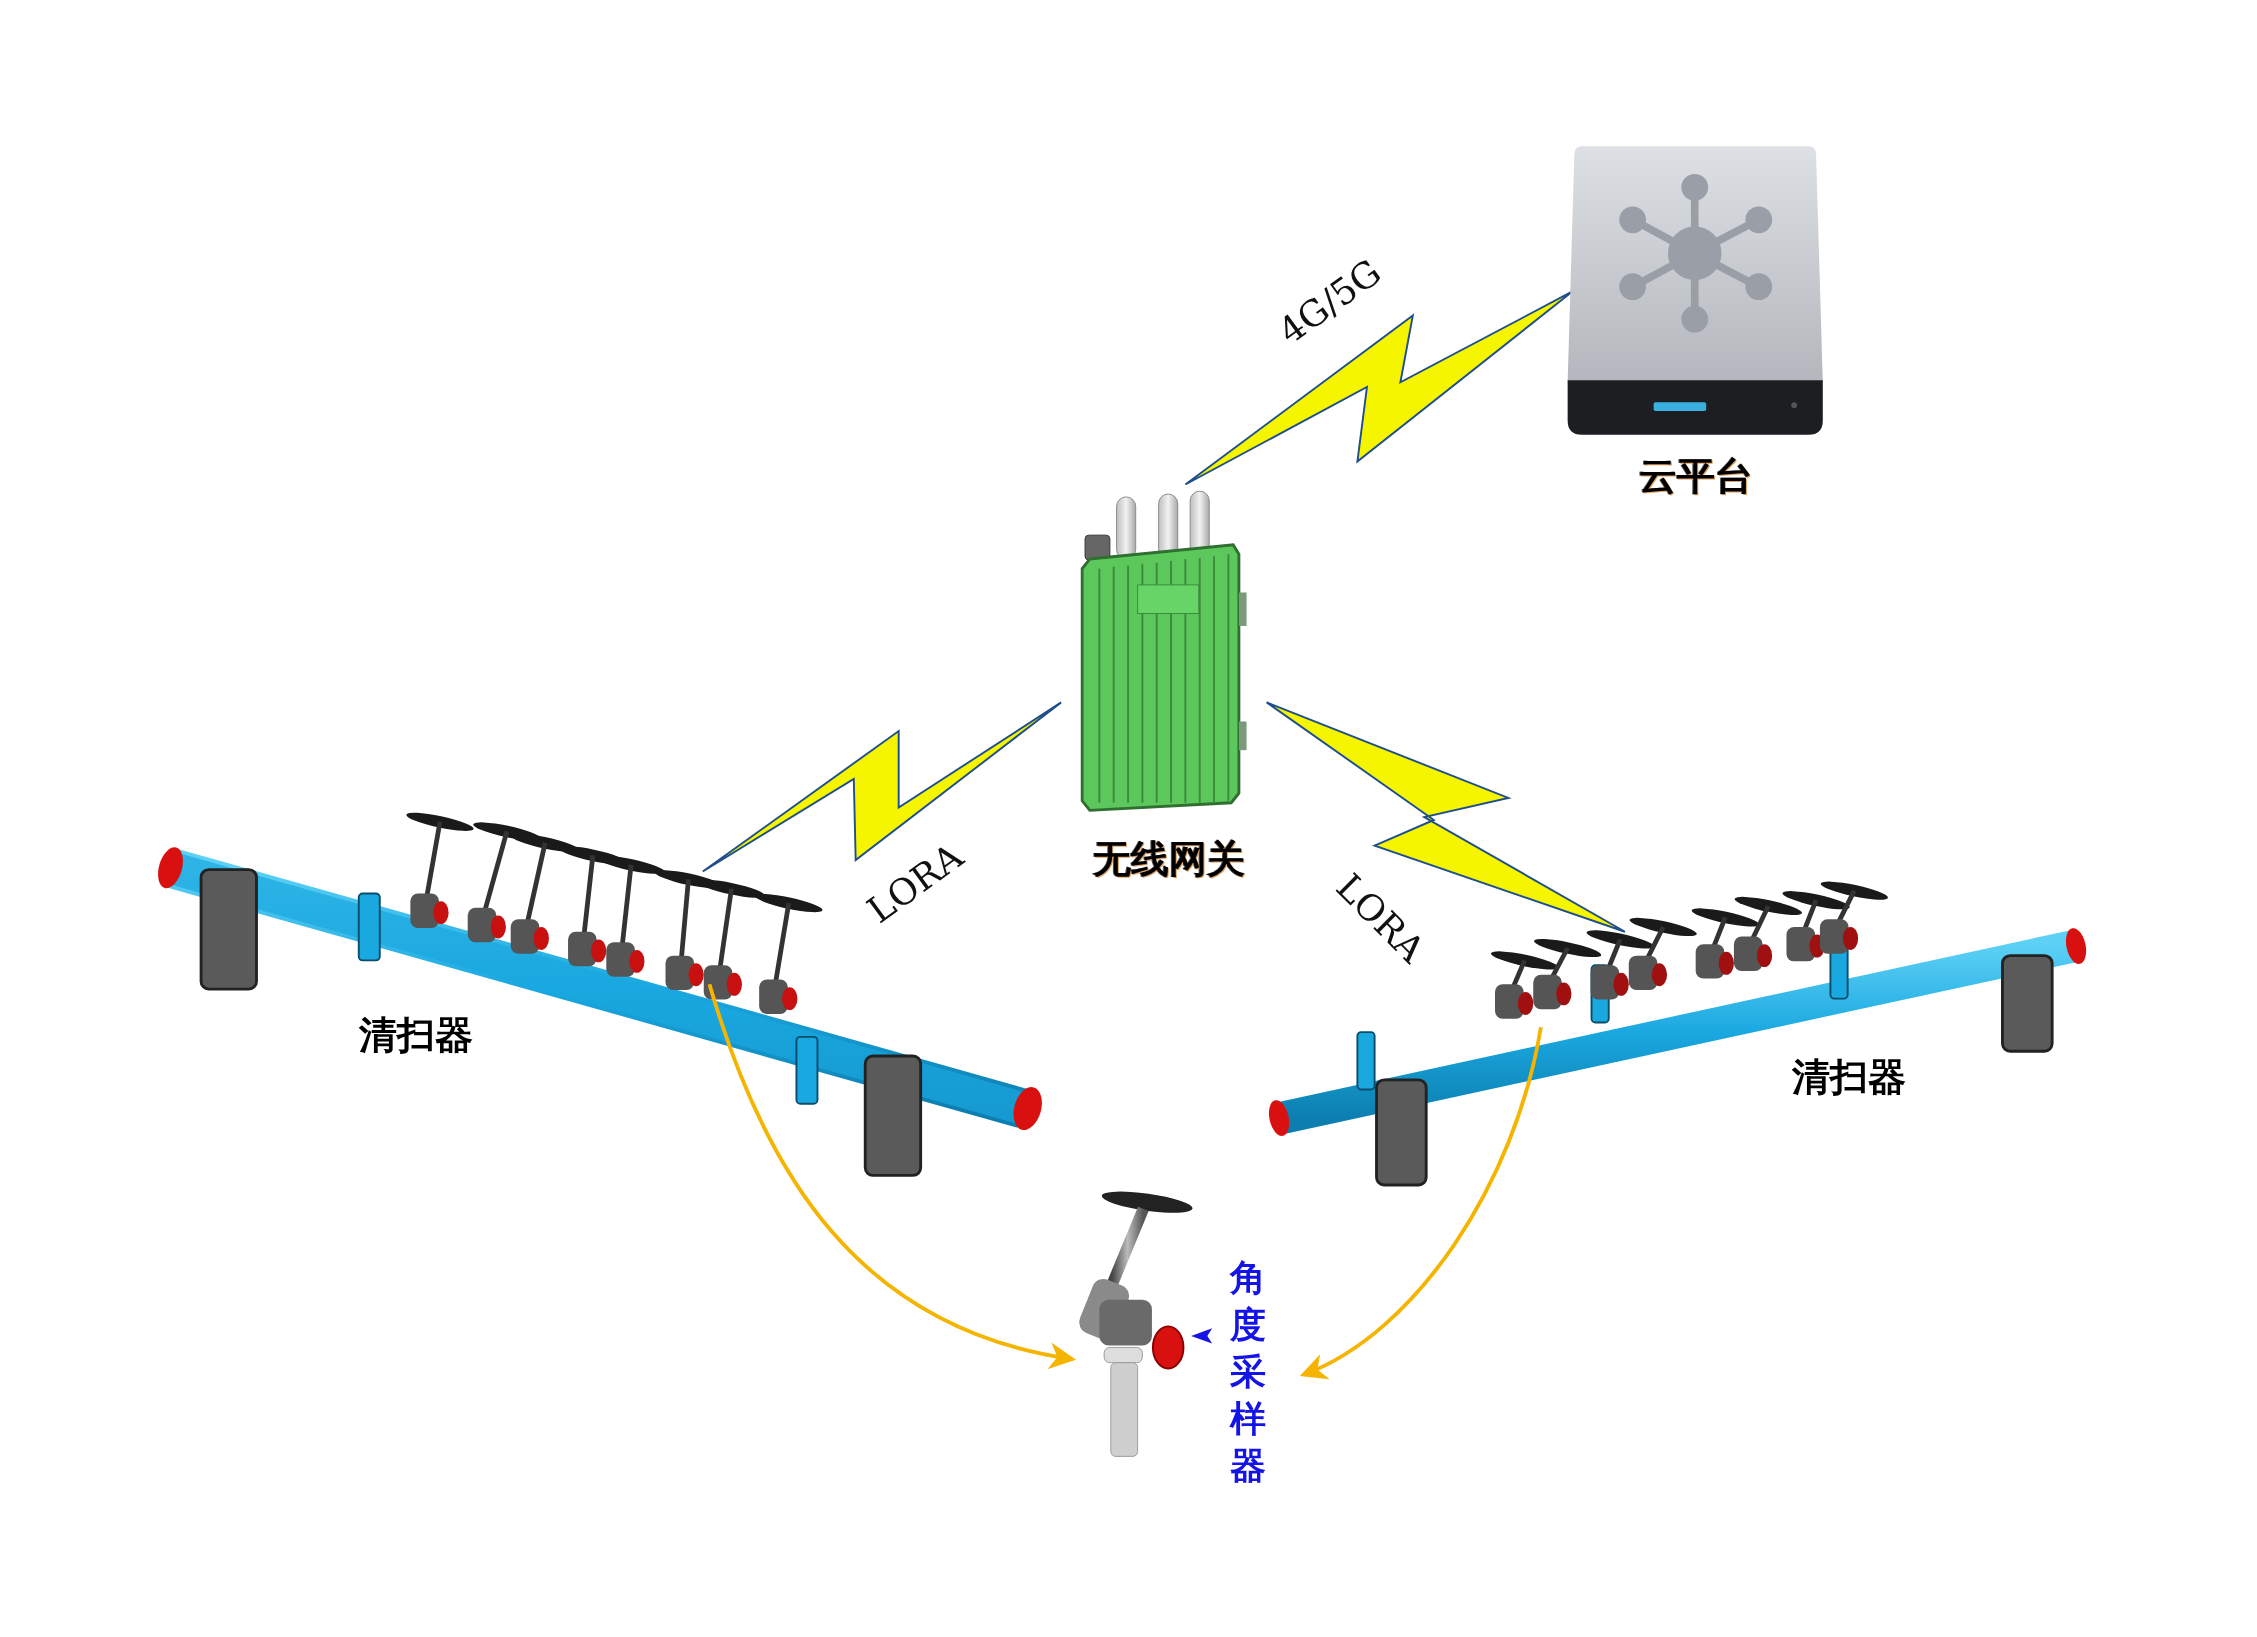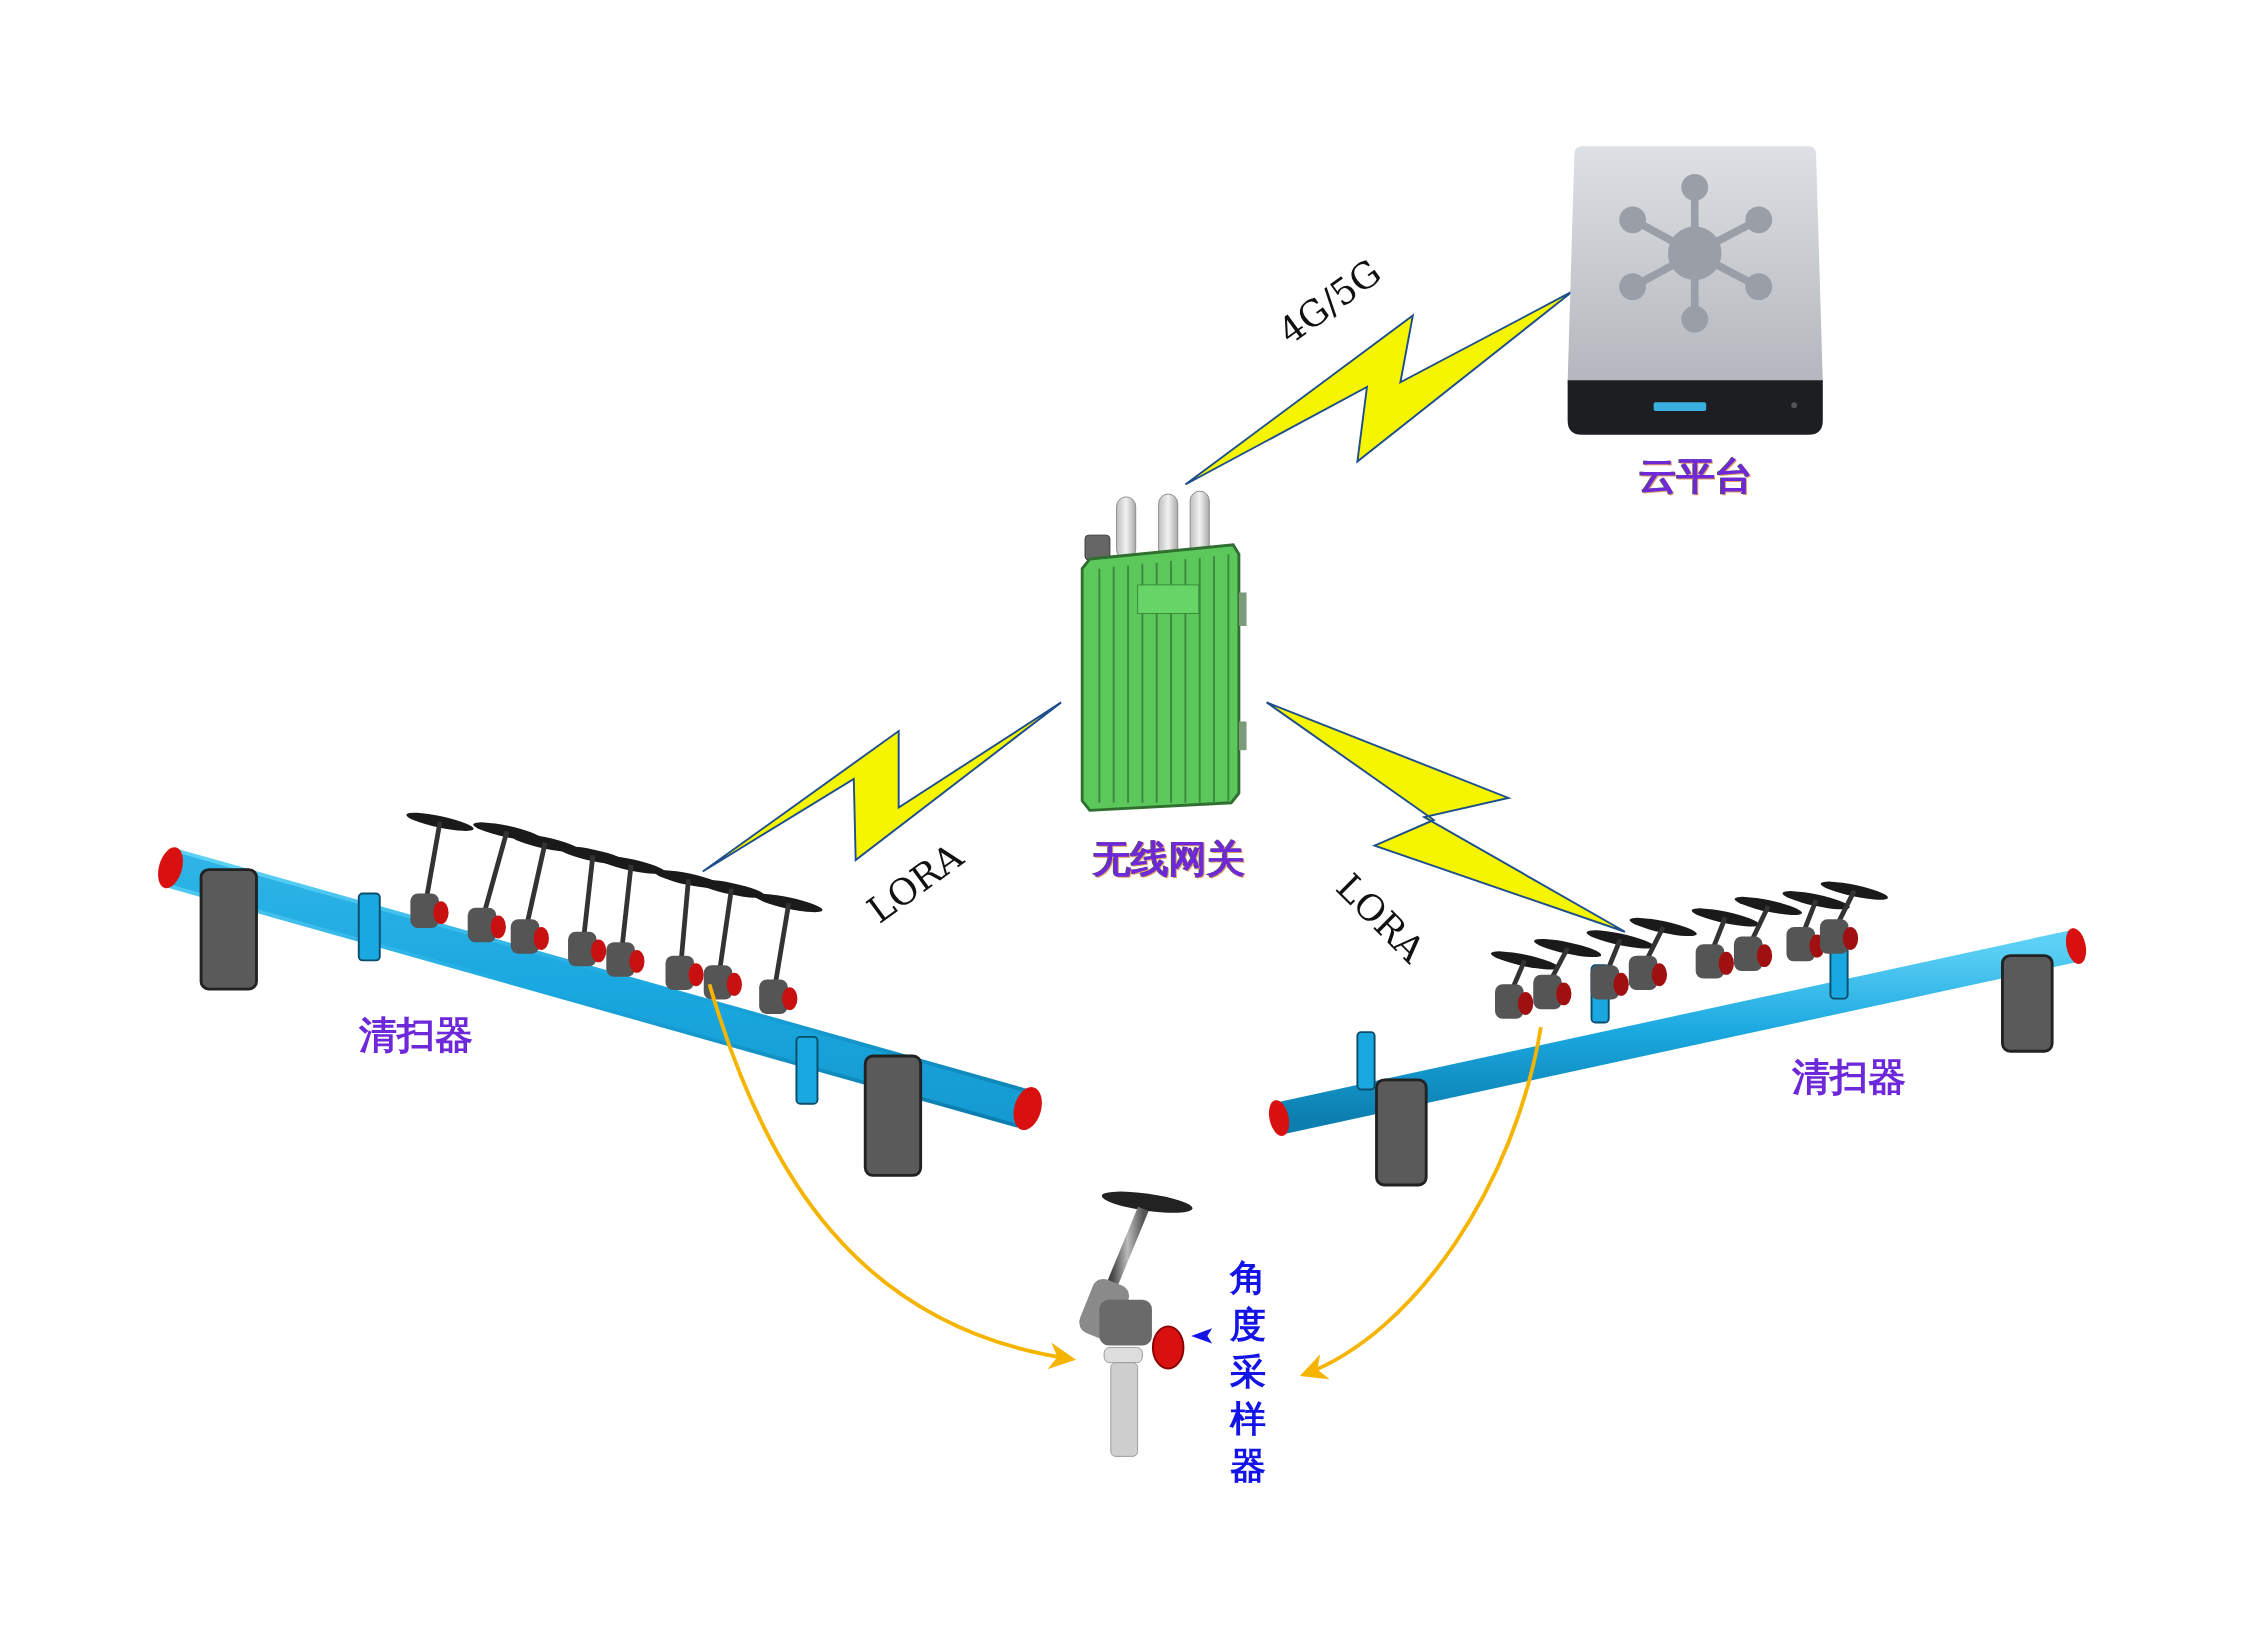--- a/index.html
+++ b/index.html
@@ -1,19 +1,19 @@
 <!DOCTYPE html>
 <html><head>
 <meta charset="utf-8">
 <style>
   html, body { margin:0; padding:0; background:#ffffff; }
   body { width:2258px; height:1637px; position:relative; overflow:hidden;
          font-family:"DejaVu Sans","Liberation Sans",sans-serif; }
   #diagram { position:absolute; left:0; top:0; width:2258px; height:1637px; }
-  .label-cn { position:absolute; font-weight:bold; color:#6d28d9; font-size:38px;
+  .label-cn { position:absolute; font-weight:bold; color:#000000; font-size:38px;
               text-shadow: 1px 1px 0 #e0a060, -1px 0 0 #555; white-space:nowrap; }
   .label-link { position:absolute; font-family:"DejaVu Serif","Liberation Serif",serif;
                 font-size:36px; color:#111; white-space:nowrap; transform-origin:left center; }
   .label-vert { position:absolute; font-weight:bold; color:#1414e6; font-size:36px;
                 width:42px; line-height:47px; text-align:center; word-break:break-all; }
 </style>
 </head>
 <body>
 
 <svg id="diagram" viewBox="0 0 2362 1713" xmlns="http://www.w3.org/2000/svg">

